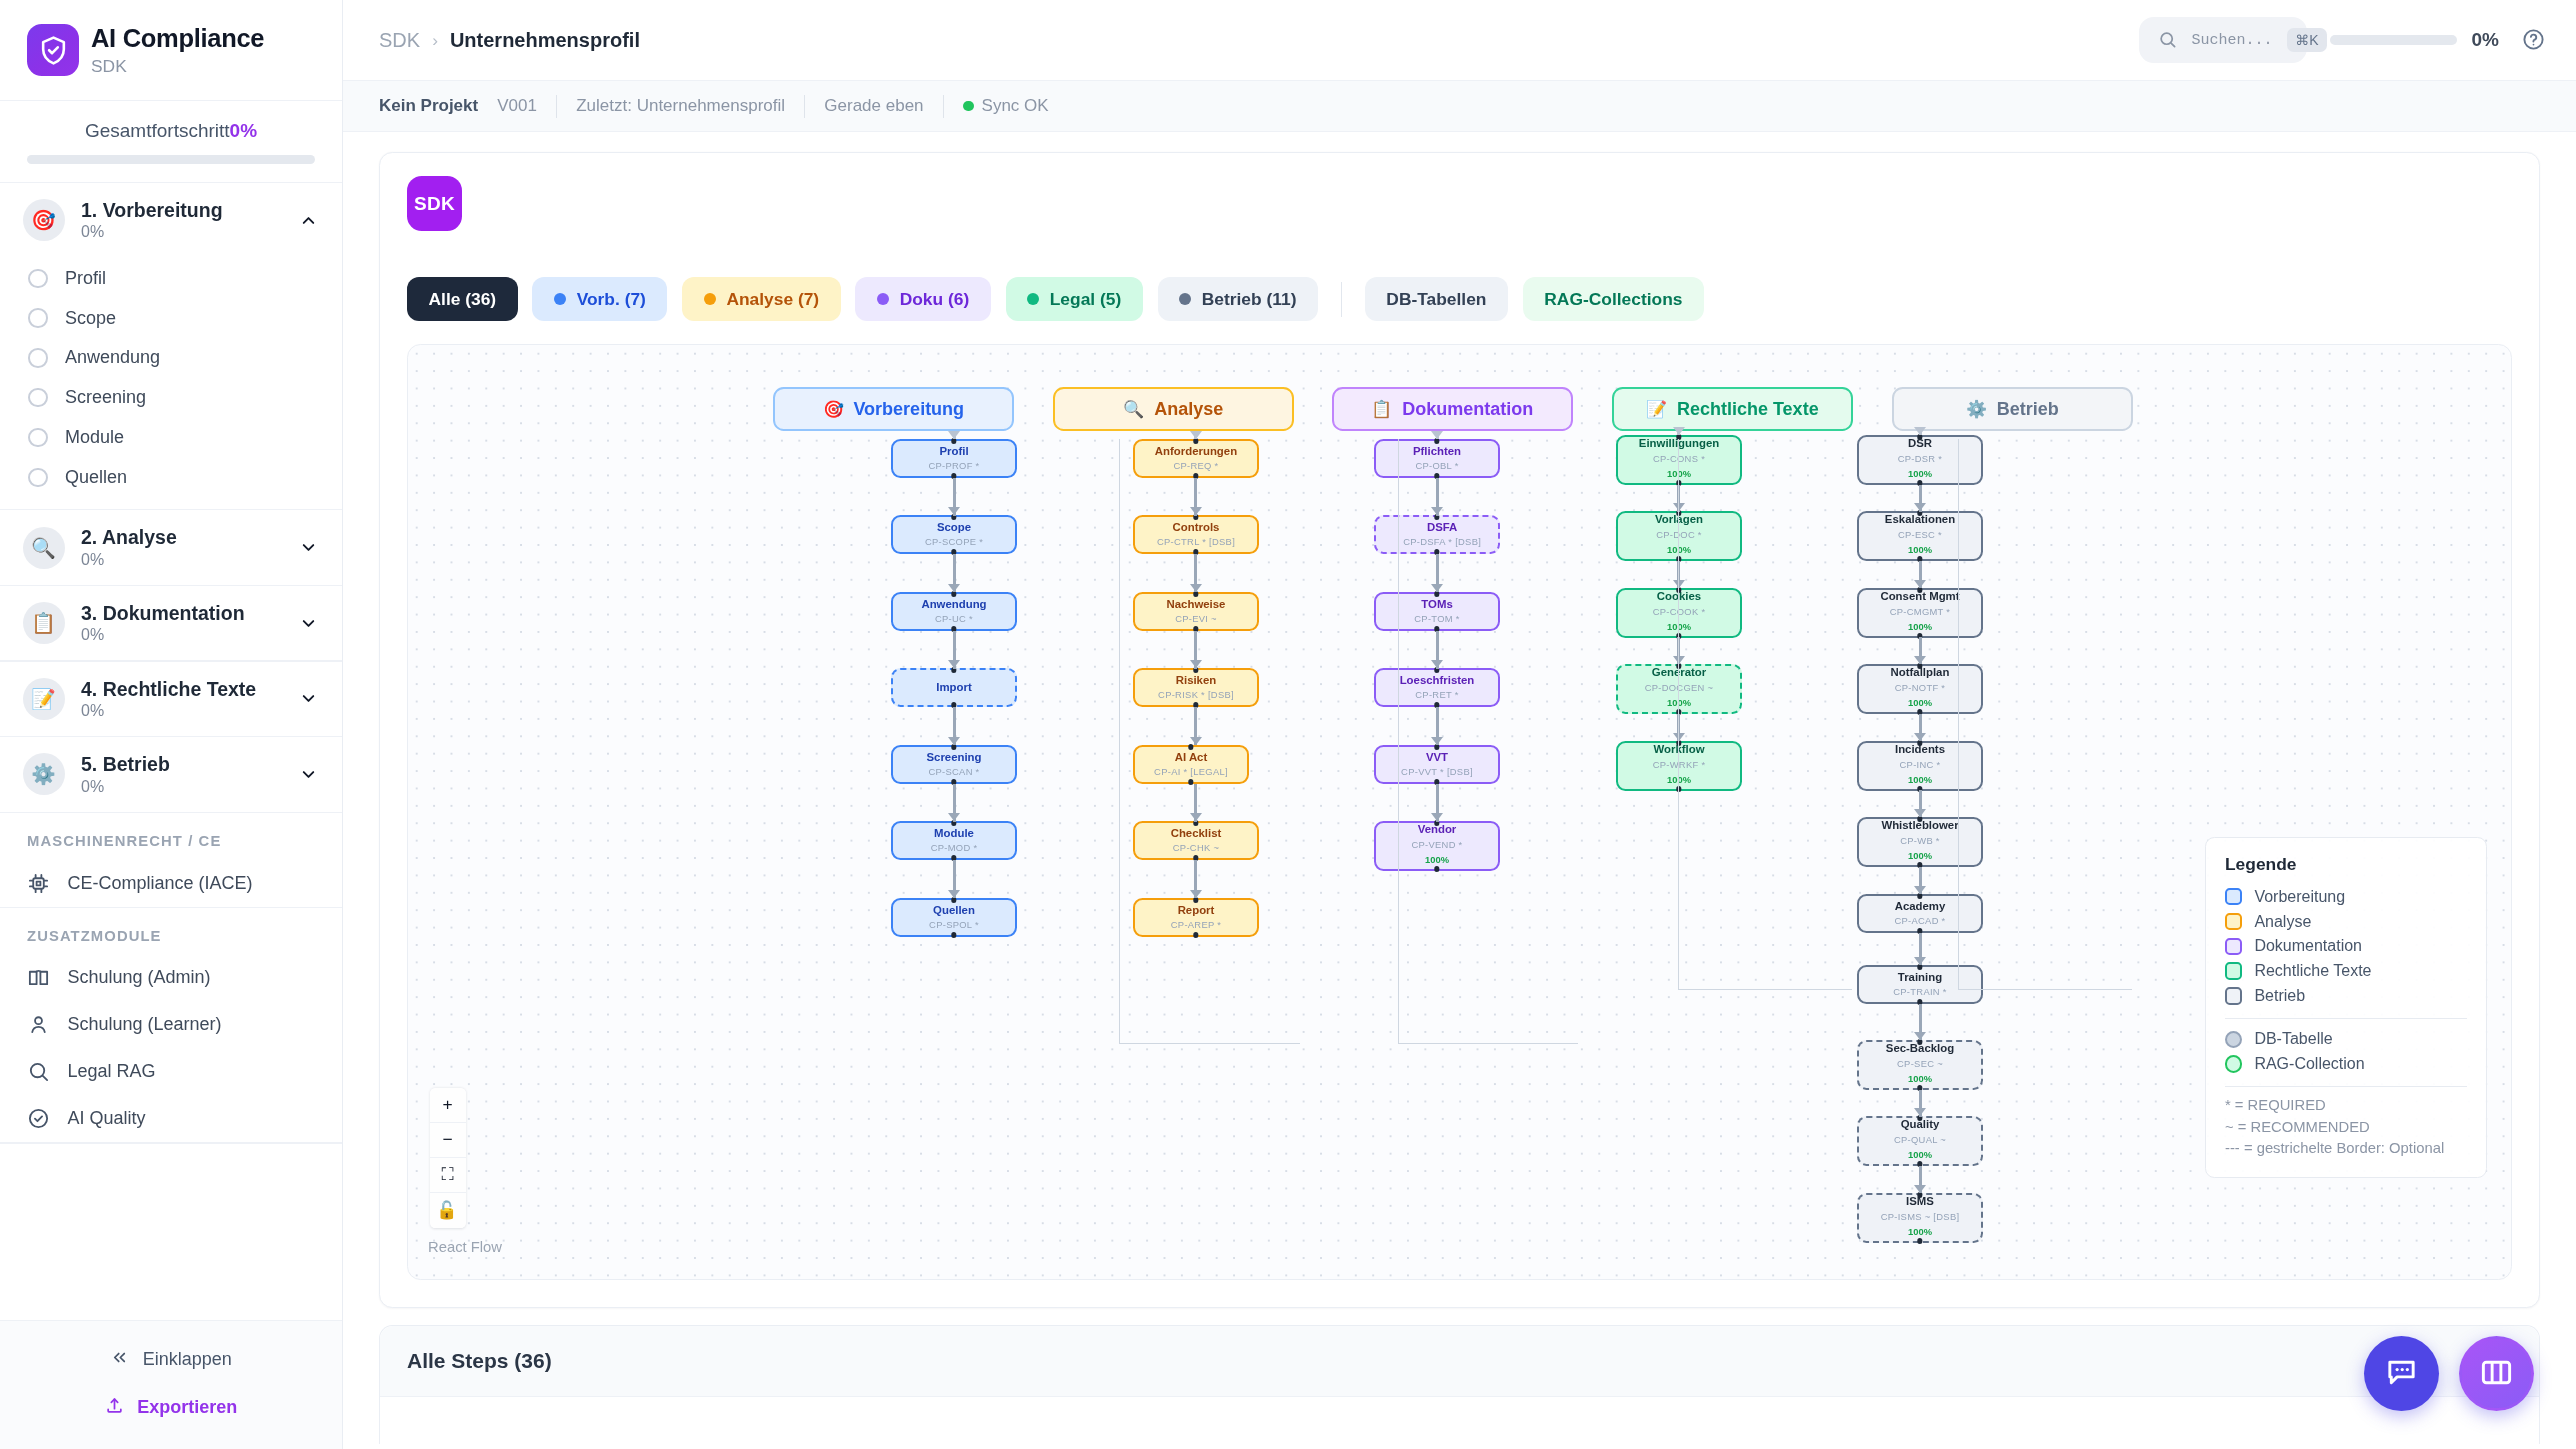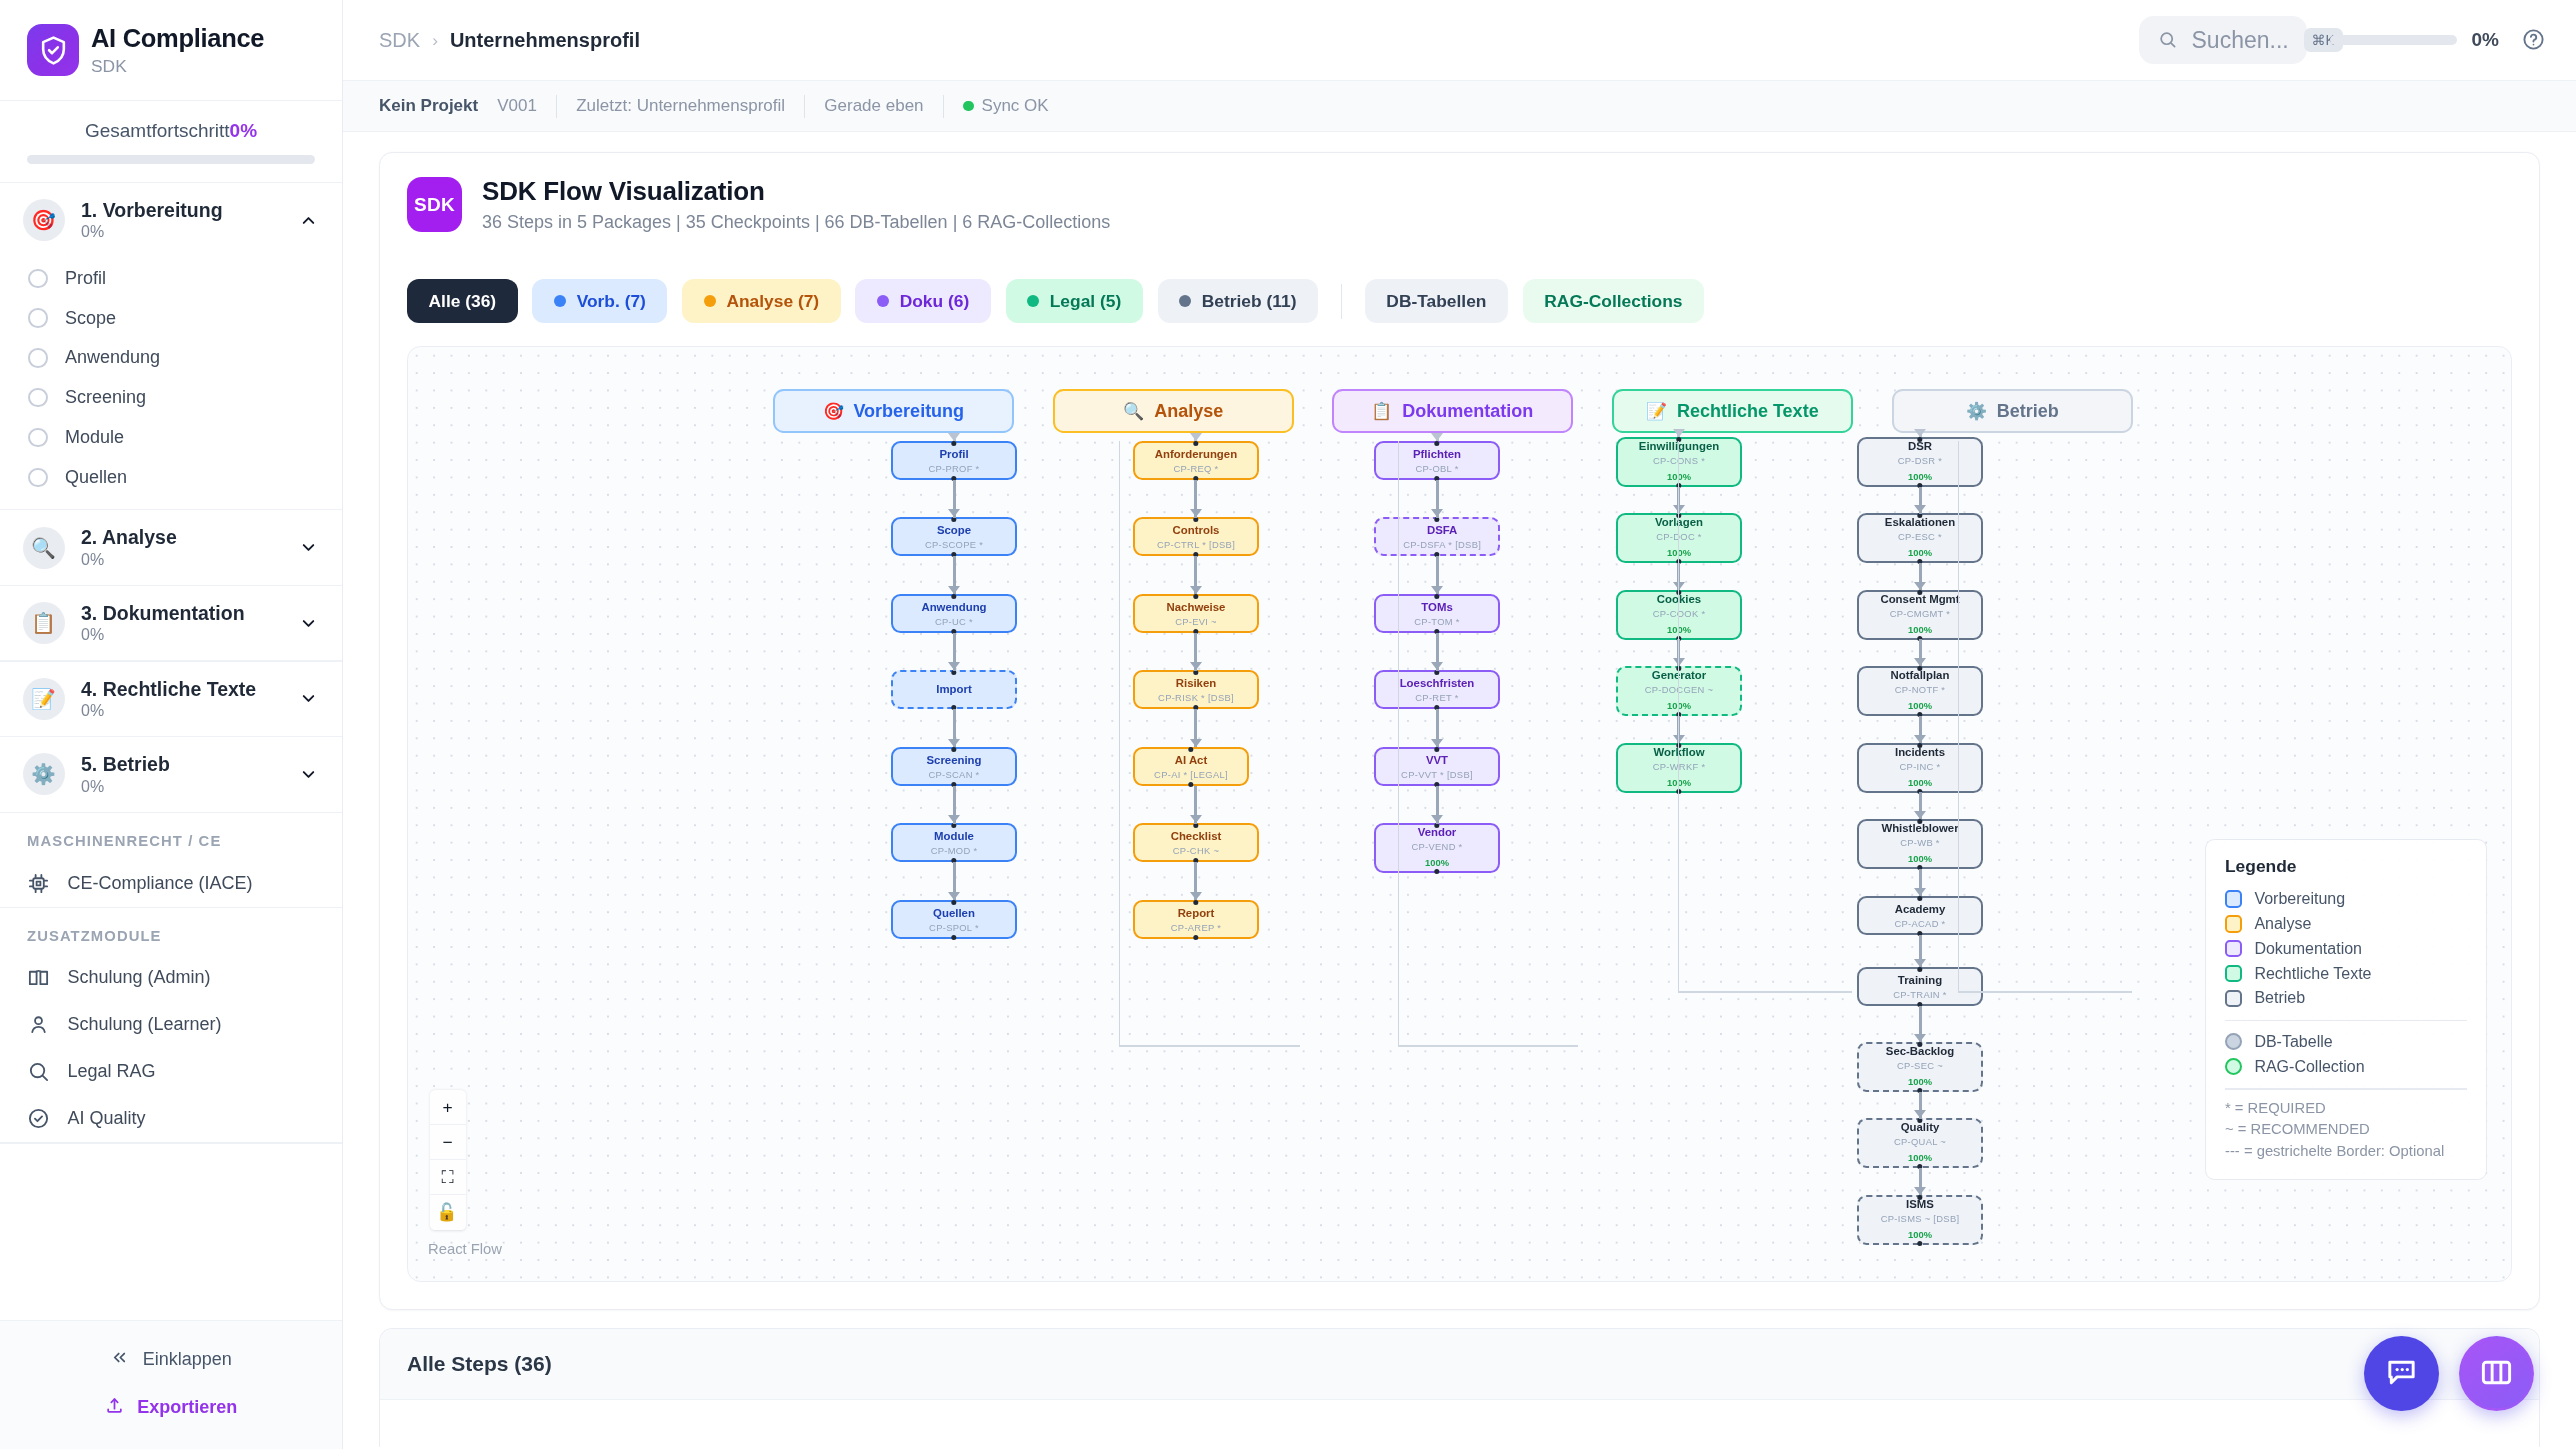--- a/index.html
+++ b/index.html
@@ -107,21 +107,21 @@
   .crumb-muted { color: #9aa4b2; }
   .crumb-sep { color: #b6bec9; font-size: 17.4px; }
   .crumb-cur { color: #1f2937; font-weight: 600; }
 
   .top-right { display: flex; align-items: center; gap: 23px; }
   .searchbox {
     display: flex; align-items: center; gap: 14.8px;
     background: #f1f3f7; border-radius: 14.8px;
     padding: 10.7px 14.8px 10.7px 19px; width: 168px;
   }
-  .search-ph { font-size: 23px; color: #8b95a5; flex: 1 1 auto; }
+  .search-ph { font-size: 15px; color: #8b95a5; flex: 1 1 auto; font-family: Liberation Mono, monospace; }
   .kbd {
     background: #e2e6ed; border-radius: 6.7px; padding: 4px 8px;
     font-size: 14px; color: #64748b;
   }
   .top-prog { display: flex; align-items: center; gap: 14.8px; }
   .top-prog-track { width: 127px; height: 10.7px; border-radius: 6.7px; background: #e4e8ee; }
   .top-prog-fill { height: 100%; width: 0%; background: #9333ea; border-radius: 6.7px; }
   .top-prog-val { font-size: 19px; color: #3f4a5a; font-weight: 600; }
 
   .metabar {
@@ -462,24 +462,20 @@
         <span class="dot-green"></span>
         <span>Sync OK</span>
       </span>
     </div>
 
     <div class="content">
 
       <section class="card">
         <div class="card-head">
           <div class="sdk-badge">SDK</div>
-          <div>
-            <div class="card-title">SDK Flow Visualization</div>
-            <div class="card-sub">36 Steps in 5 Packages | 35 Checkpoints | 66 DB-Tabellen | 6 RAG-Collections</div>
-          </div>
         </div>
 
         <div class="chips" id="chips-row">
             <div class="chip" style="background: rgb(30, 41, 59); color: rgb(255, 255, 255);">
               <span>Alle (36)</span>
             </div>
             <div class="chip" style="background: rgb(219, 234, 254); color: rgb(29, 78, 216);">
               <span class="chip-dot" style="background: rgb(59, 130, 246);"></span>
               <span>Vorb. (7)</span>
             </div>

